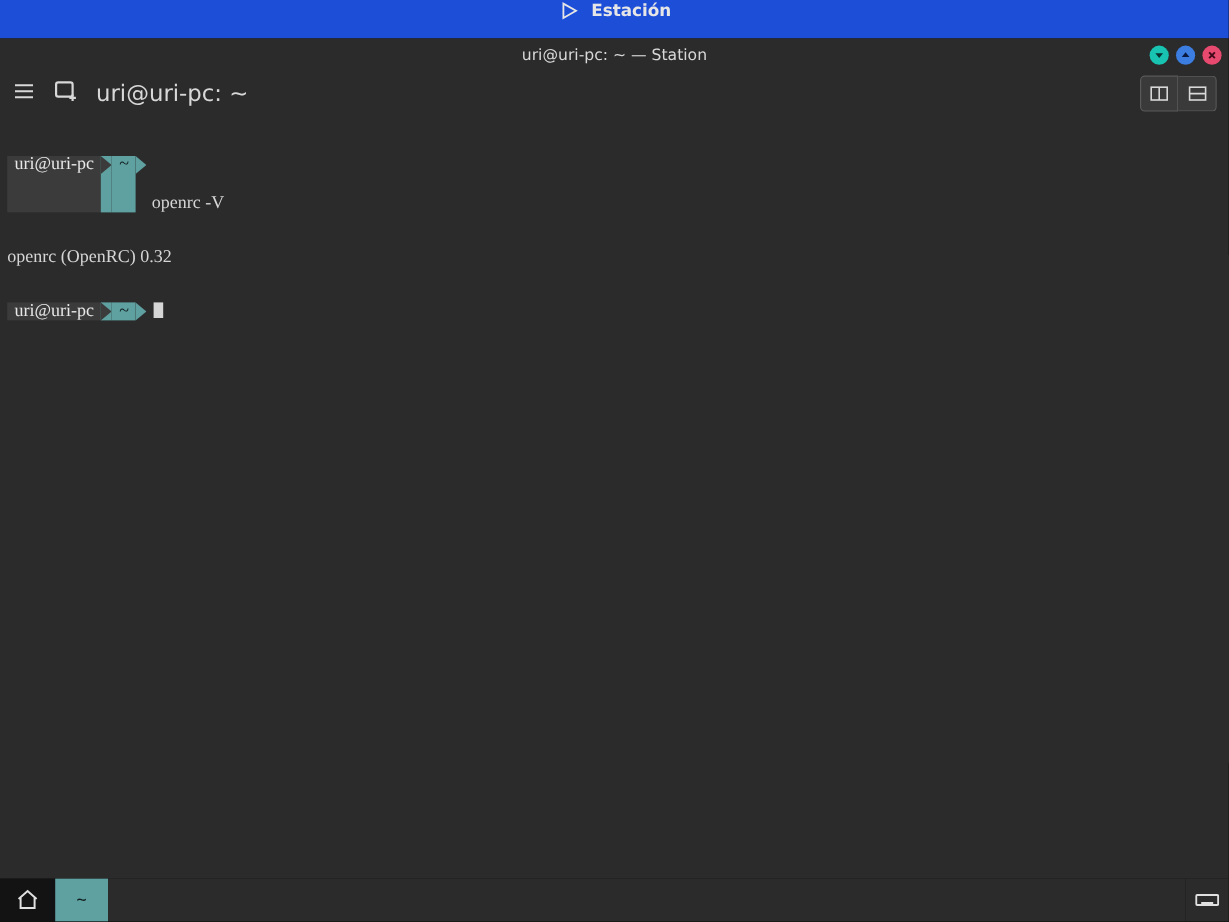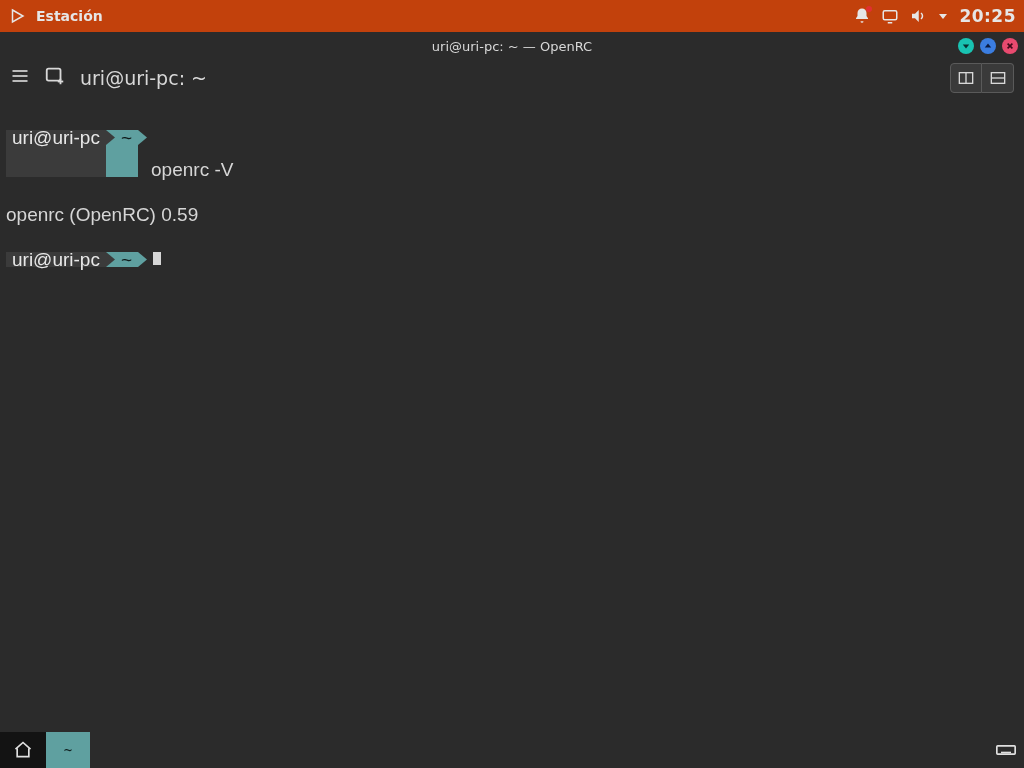--- a/index.html
+++ b/index.html
@@ -1,23 +1,24 @@
 <!DOCTYPE html>
 <html><head>
 <meta charset="utf-8">
 <style>
   * { margin: 0; padding: 0; box-sizing: border-box; }
   html, body { width: 1024px; height: 768px; overflow: hidden; background: #101010; font-family: "DejaVu Sans", Arial, sans-serif; }
   
   .panel {
     height: 32px; width: 100%;
-    background: #c2410c;
+    background: #1d4ed8;
     display: flex; align-items: center;
     color: #e6e6e6; font-size: 14px; font-weight: 600;
     padding: 0 8px;
+    flex-direction: column;
   }
   .panel .left { display: flex; align-items: center; gap: 10px; }
   .panel .spacer { flex: 1; }
   .panel .right { display: flex; align-items: center; gap: 10px; }
   .panel .clock { font-size: 17px; font-weight: 700; letter-spacing: 0.5px; }
   .panel svg { display: block; }
   .bell-wrap { position: relative; }
   .bell-dot { position: absolute; top: -1px; right: -1px; width: 6px; height: 6px; background: #e03030; border-radius: 50%; }
 
   
@@ -52,22 +53,22 @@
   .tb-btn {
     width: 32px; height: 30px; border: 1px solid #5a5a5a; background: #3a3a3a;
     display: flex; align-items: center; justify-content: center; cursor: pointer;
   }
   .tb-btn:first-child { border-radius: 4px 0 0 4px; }
   .tb-btn:last-child  { border-radius: 0 4px 4px 0; border-left: none; }
 
   
   .terminal {
     flex: 1;
-    font-family: Liberation Sans, sans-serif;
-    font-size: 19px; line-height: 15px;
+    font-family: Liberation Serif, serif;
+    font-size: 15px; line-height: 15px;
     color: #d6d6d6;
     padding: 4px 6px;
     white-space: pre;
   }
   .line { display: flex; }
   .seg-user   { background: #3b3b3b; color: #e8e8e8; padding: 0 6px; }
   .seg-path   { background: #5fa0a0; color: #0e1a1a; padding: 0 6px; }
   .arrow-up   { color: #3b3b3b; background: #5fa0a0; padding: 0; }
   .arrow-pp   { color: #5fa0a0; background: transparent; padding-right: 4px; }
   .cmd        { color: #d6d6d6; margin-top: 32px; }
@@ -104,51 +105,25 @@
 <div class="panel">
   <div class="left">
     <span>
       <svg width="18" height="18" viewBox="0 0 24 24" fill="none" stroke="#e6e6e6" stroke-width="2">
           <polygon points="6 4 20 12 6 20 6 4"></polygon>
         </svg>
     </span>
     <span>Estación</span>
   </div>
   <div class="spacer"></div>
-  <div class="right">
-    <span class="bell-wrap">
-      <svg width="18" height="18" viewBox="0 0 24 24" fill="#e6e6e6">
-          <path d="M12 2a6 6 0 0 0-6 6v4l-2 3v1h16v-1l-2-3V8a6 6 0 0 0-6-6zm-2 17a2 2 0 0 0 4 0h-4z"></path>
-        </svg>
-      <span class="bell-dot"></span>
-    </span>
-    <span>
-      <svg width="18" height="18" viewBox="0 0 24 24" fill="none" stroke="#e6e6e6" stroke-width="2">
-          <rect x="3" y="5" width="18" height="12" rx="2"></rect>
-          <line x1="9" y1="21" x2="15" y2="21"></line>
-        </svg>
-    </span>
-    <span>
-      <svg width="18" height="18" viewBox="0 0 24 24" fill="#e6e6e6">
-          <path d="M4 9v6h4l5 5V4L8 9H4z"></path>
-          <path d="M16 8a5 5 0 0 1 0 8" fill="none" stroke="#e6e6e6" stroke-width="2"></path>
-        </svg>
-    </span>
-    <span>
-      <svg width="12" height="12" viewBox="0 0 24 24" fill="#e6e6e6">
-          <polygon points="4 8 20 8 12 18"></polygon>
-        </svg>
-    </span>
-    <span class="clock">20:25</span>
-  </div>
 </div>
 
 <div class="window">
   <div class="titlebar">
-    <span>uri@uri-pc: ~ — OpenRC</span>
+    <span>uri@uri-pc: ~ — Station</span>
     <div class="title-controls">
       <div class="wbtn min">
         <svg width="8" height="8" viewBox="0 0 10 10">
             <polygon points="5 8 1 3 9 3" fill="#083030"></polygon>
           </svg>
       </div>
       <div class="wbtn max">
         <svg width="8" height="8" viewBox="0 0 10 10">
             <polygon points="5 2 1 7 9 7" fill="#0a1a40"></polygon>
           </svg>
@@ -193,21 +168,21 @@
       </div>
     </div>
   </div>
 
   <div class="terminal">
     <div class="line"><span class="seg-user">uri@uri-pc</span><span class="arrow-up"><svg width="9" height="15" viewBox="0 0 9 15" style="display: block;">
             <polygon points="0,0 9,7.5 0,15" fill="rgb(59, 59, 59)"></polygon>
           </svg></span><span class="seg-path">~</span><span class="arrow-pp"><svg width="9" height="15" viewBox="0 0 9 15" style="display: block;">
             <polygon points="0,0 9,7.5 0,15" fill="rgb(95, 160, 160)"></polygon>
           </svg></span> <span class="cmd">openrc -V</span></div>
-    <div class="line output">openrc (OpenRC) 0.59</div>
+    <div class="line output">openrc (OpenRC) 0.32</div>
     <div class="line"><span class="seg-user">uri@uri-pc</span><span class="arrow-up"><svg width="9" height="15" viewBox="0 0 9 15" style="display: block;">
             <polygon points="0,0 9,7.5 0,15" fill="rgb(59, 59, 59)"></polygon>
           </svg></span><span class="seg-path">~</span><span class="arrow-pp"><svg width="9" height="15" viewBox="0 0 9 15" style="display: block;">
             <polygon points="0,0 9,7.5 0,15" fill="rgb(95, 160, 160)"></polygon>
           </svg></span> <span class="cursor"></span></div>
   </div>
 </div>
 
 <div class="taskbar">
   <div class="home">

